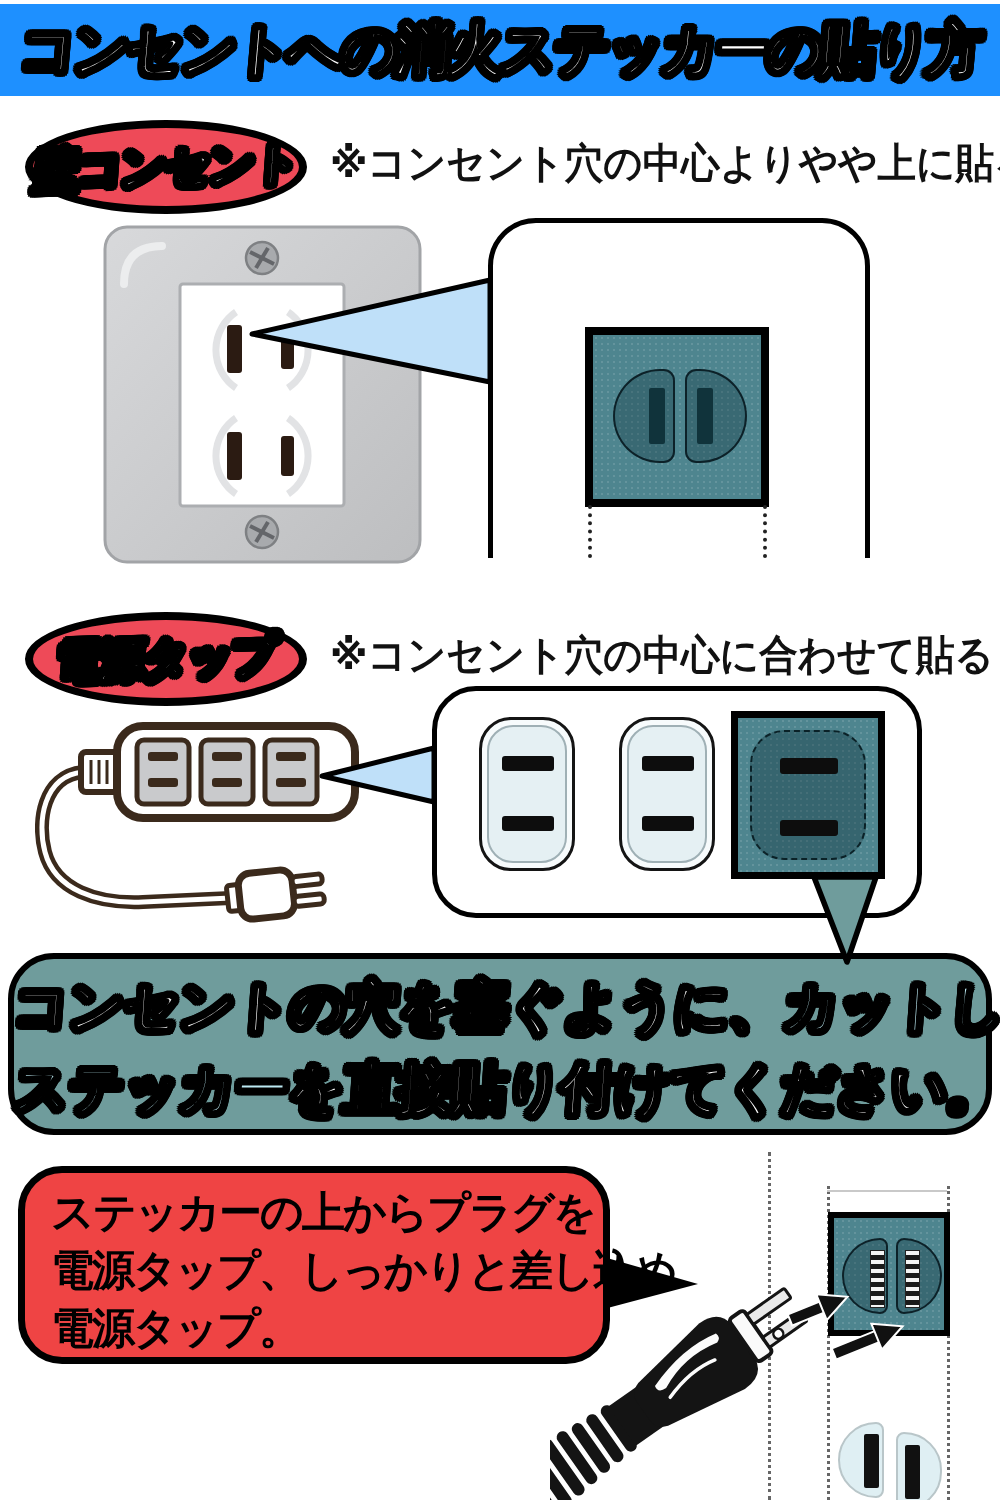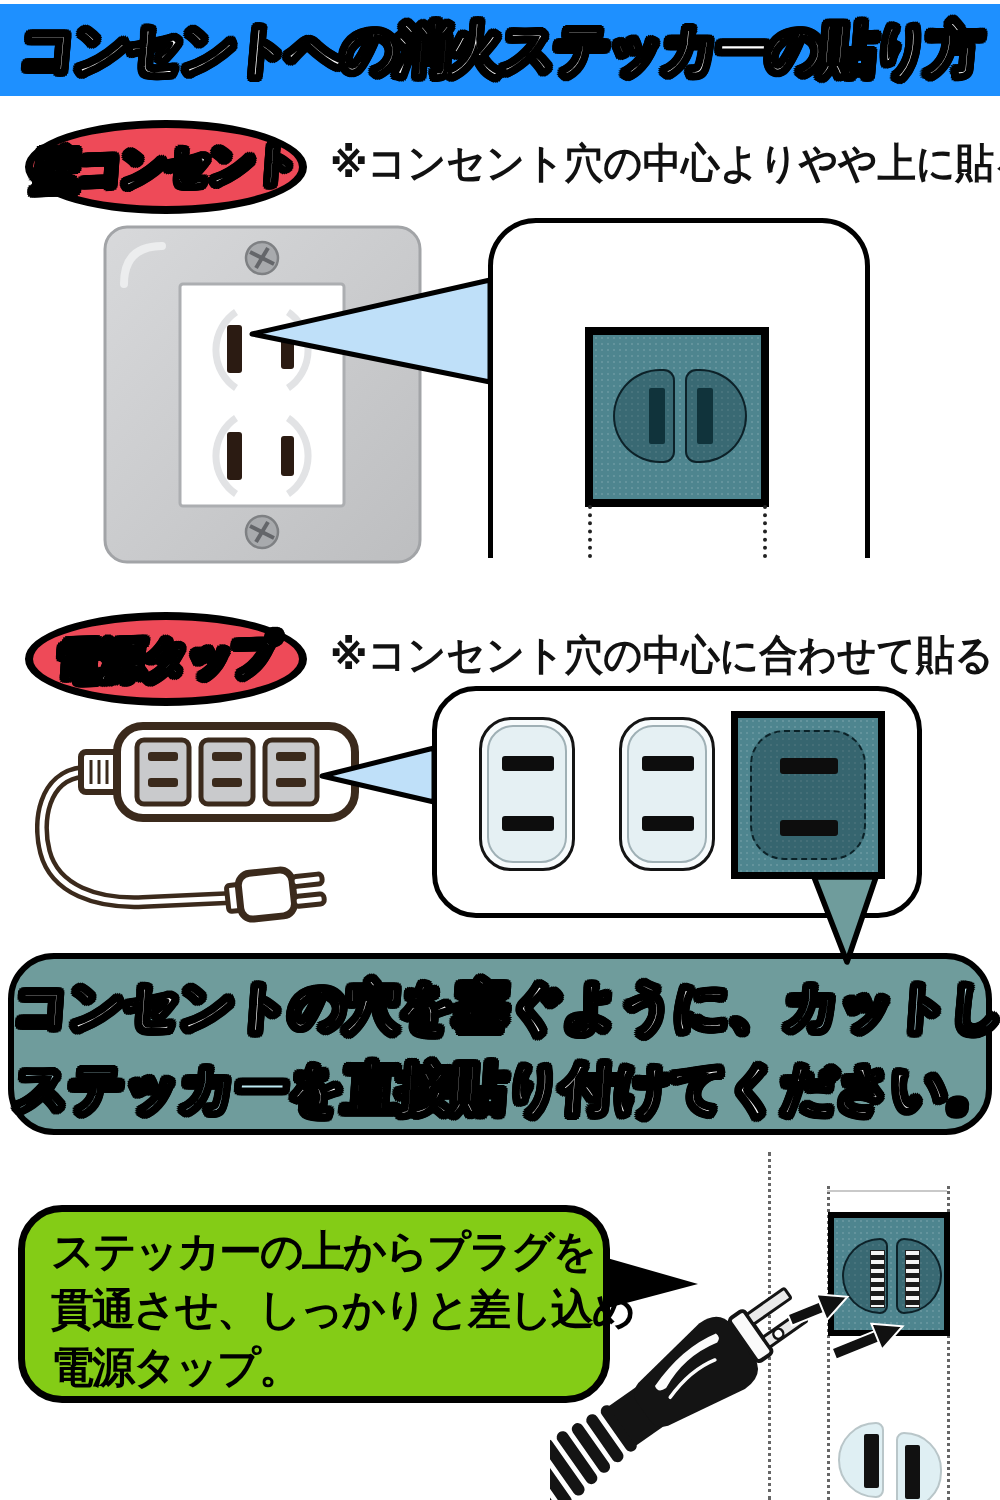--- a/index.html
+++ b/index.html
@@ -252,19 +252,19 @@
       <div class="bslot" style="left:24px;top:10px;width:15px;height:54px;"></div>
     </div>
     <div class="ld" style="left:356px;top:292px;width:46px;height:78px;border-radius:8px 38px 38px 8px;">
       <div class="bslot" style="left:7px;top:11px;width:15px;height:54px;"></div>
     </div>
   </div>
 
   <svg class="abs" style="left:598px;top:1250px;z-index:7;" width="104" height="66" viewBox="0 0 104 66">
     <polygon points="2,6 100,34 2,60" fill="#000"></polygon>
   </svg>
-  <div class="abs bubble" style="z-index: 7; background-color: #84cc16; margin-top: 39px;">
+  <div class="abs bubble" style="z-index: 7; background-color: #ef4444;">
     <div class="ln">ステッカーの上からプラグを</div>
-    <div class="ln">貫通させ、しっかりと差し込め</div>
+    <div class="ln">電源タップ、しっかりと差し込め</div>
     <div class="ln">電源タップ。</div>
   </div>
 
 </div>
 
 </body></html>

